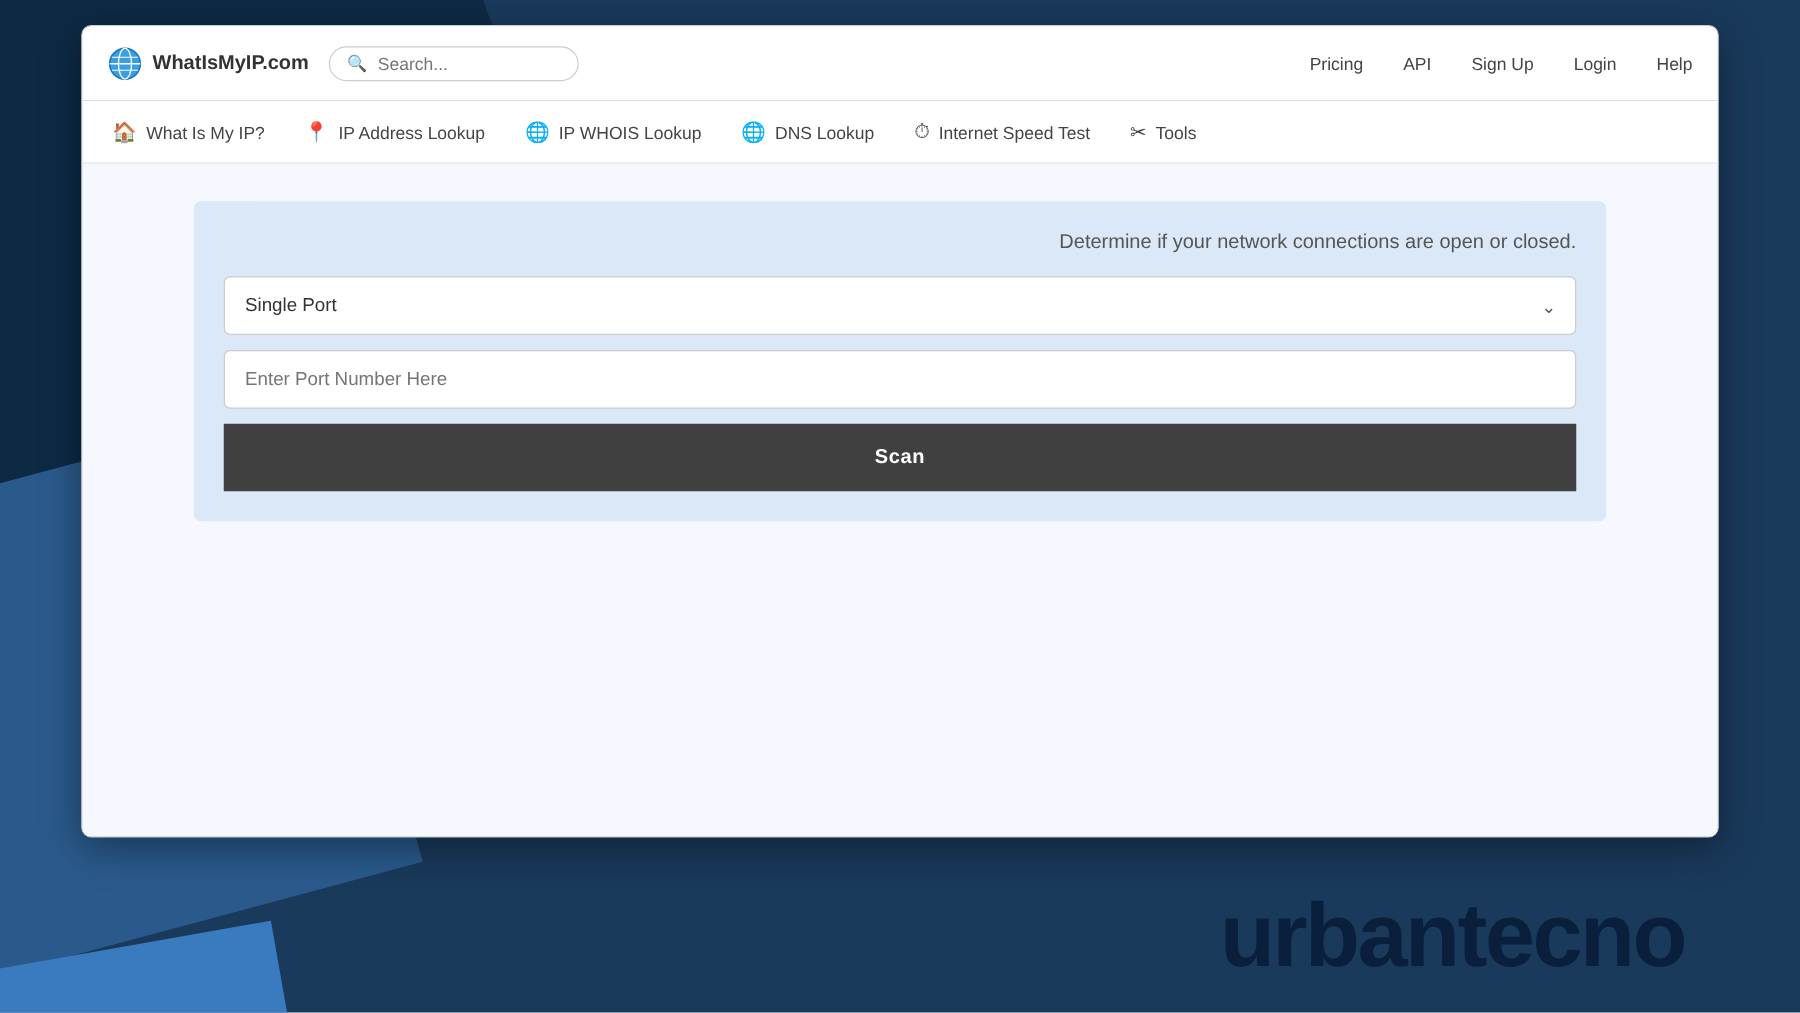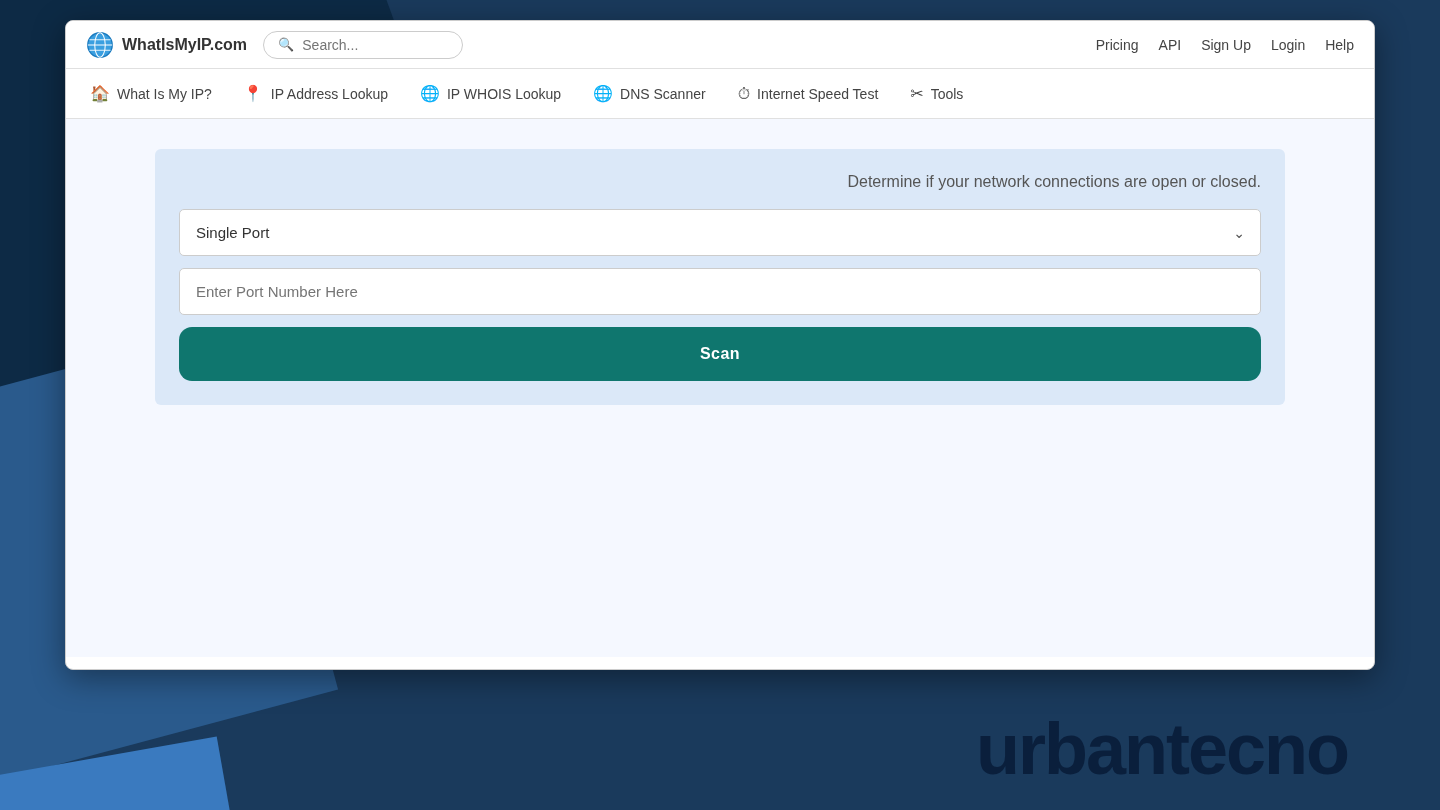--- a/index.html
+++ b/index.html
@@ -62,21 +62,21 @@
       overflow: hidden;
       z-index: 10;
       border: 1px solid #ccc;
     }
 
     
     .top-nav {
       display: flex;
       align-items: center;
       padding: 0 20px;
-      height: 48px;
+      height: 60px;
       border-bottom: 1px solid #e0e0e0;
       background: #fff;
       gap: 16px;
     }
     .brand-logo {
       display: flex;
       align-items: center;
       gap: 8px;
       flex-shrink: 0;
     }
@@ -107,21 +107,21 @@
     .search-input {
       border: none;
       outline: none;
       font-size: 14px;
       color: #3b82f6;
       width: 100%;
       background: transparent;
     }
     .top-nav-links {
       display: flex;
-      gap: 20px;
+      gap: 32px;
       margin-left: auto;
     }
     .top-nav-link {
       font-size: 14px;
       color: #444;
       cursor: pointer;
       text-decoration: none;
       white-space: nowrap;
     }
 
@@ -204,24 +204,24 @@
       top: 50%;
       transform: translateY(-50%);
       pointer-events: none;
       color: #555;
       font-size: 14px;
     }
 
     .scan-button {
       width: 100%;
       padding: 18px;
-      background: #0f766e;
+      background: #404040;
       color: #fff;
       border: none;
-      border-radius: 13px;
+      border-radius: 0;
       font-size: 16px;
       font-weight: 600;
       cursor: pointer;
       letter-spacing: 0.5px;
     }
 
     
     .page-title {
       text-align: center;
       font-size: 28px;
@@ -290,21 +290,21 @@
     <div class="nav-item">
       <span class="nav-icon">📍</span>
       <span>IP Address Lookup</span>
     </div>
     <div class="nav-item">
       <span class="nav-icon">🌐</span>
       <span>IP WHOIS Lookup</span>
     </div>
     <div class="nav-item">
       <span class="nav-icon">🌐</span>
-      <span>DNS Scanner</span>
+      <span>DNS Lookup</span>
     </div>
     <div class="nav-item">
       <span class="nav-icon">⏱</span>
       <span>Internet Speed Test</span>
     </div>
     <div class="nav-item">
       <span class="nav-icon">✂</span>
       <span>Tools</span>
     </div>
   </nav>

